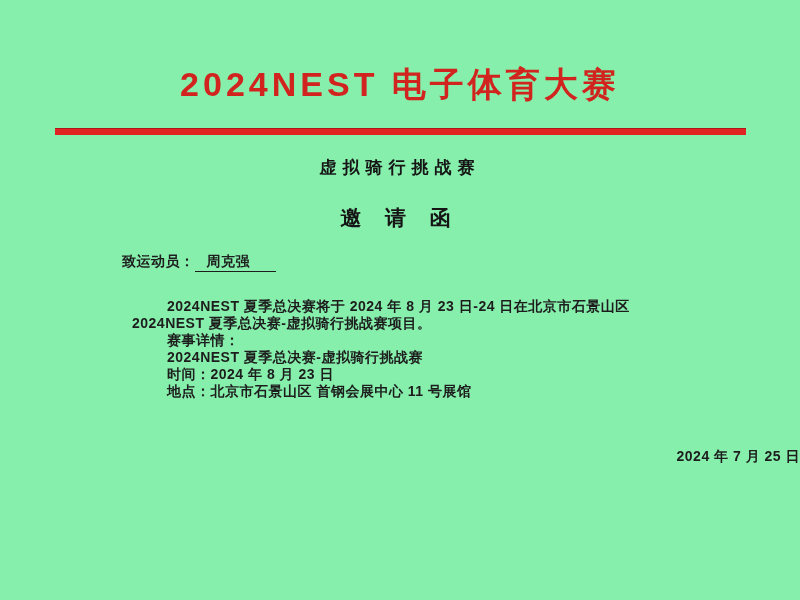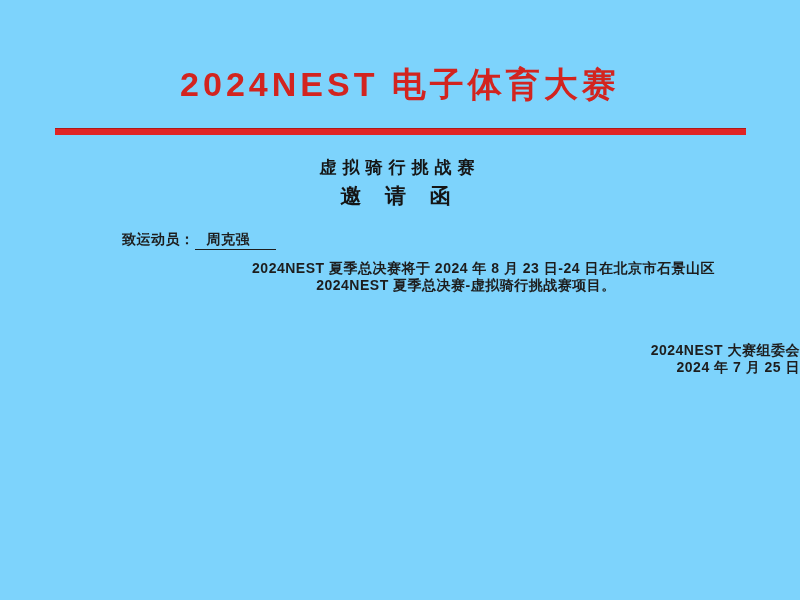--- a/index.html
+++ b/index.html
@@ -1,21 +1,21 @@
 <!DOCTYPE html>
 <html><head>
 <meta charset="utf-8">
 <style>
   * { margin: 0; padding: 0; box-sizing: border-box; }
   html, body { background: #ffffff; }
   .page {
     position: relative;
     width: 800px;
     height: 600px;
-    background: #7dd3fc;
+    background: #86efac;
     overflow: hidden;
     font-family: "Liberation Sans", "DejaVu Sans", sans-serif;
     font-weight: 700;
     color: #1d1d1d;
   }
   .doc-title {
     margin-top: 62px;
     text-align: center;
     font-size: 34px;
     line-height: 44px;
@@ -32,40 +32,40 @@
   }
   .event-subtitle {
     margin-top: 20px;
     text-align: center;
     font-size: 17px;
     line-height: 26px;
     letter-spacing: 6px;
     color: #151515;
   }
   .letter-subtitle {
-    margin-top: 2px;
+    margin-top: 24px;
     text-align: center;
     font-size: 21px;
     line-height: 26px;
     letter-spacing: 9px;
     color: #151515;
   }
   .content {
     padding-left: 122px;
     font-size: 14px;
     line-height: 17px;
     letter-spacing: 0.5px;
   }
   .salutation { margin-top: 22px; }
   .salutation-name {
     display: inline-block;
     padding: 0 26px 1px 12px;
     border-bottom: 1.5px solid #1d1d1d;
   }
-  .body-paragraph { margin-top: 10px; margin-left: 10px; text-align: center; }
+  .body-paragraph { margin-top: 26px; margin-left: 10px; }
   .body-line.first { text-indent: 35px; }
   .details-block { margin-left: 45px; }
   .signature-block { margin-top: 48px; text-align: right; }
   .signature-date { }
 </style>
 </head>
 <body>
 
 <div class="page">
 
@@ -81,20 +81,25 @@
 
     <div class="salutation">
       <span>致运动员：</span><span class="salutation-name">周克强</span>
     </div>
 
     <div class="body-paragraph">
       <div class="body-line first">2024NEST 夏季总决赛将于 2024 年 8 月 23 日-24 日在北京市石景山区</div>
       <div class="body-line">2024NEST 夏季总决赛-虚拟骑行挑战赛项目。</div>
     </div>
 
+    <div class="details-block">
+      <div>赛事详情：</div>
+      <div>2024NEST 夏季总决赛-虚拟骑行挑战赛</div>
+      <div>时间：2024 年 8 月 23 日</div>
+      <div>地点：北京市石景山区 首钢会展中心 11 号展馆</div>
+    </div>
 
     <div class="signature-block">
-      <div>2024NEST 大赛组委会</div>
       <div class="signature-date">2024 年 7 月 25 日</div>
     </div>
 
   </div>
 </div>
 
 </body></html>

